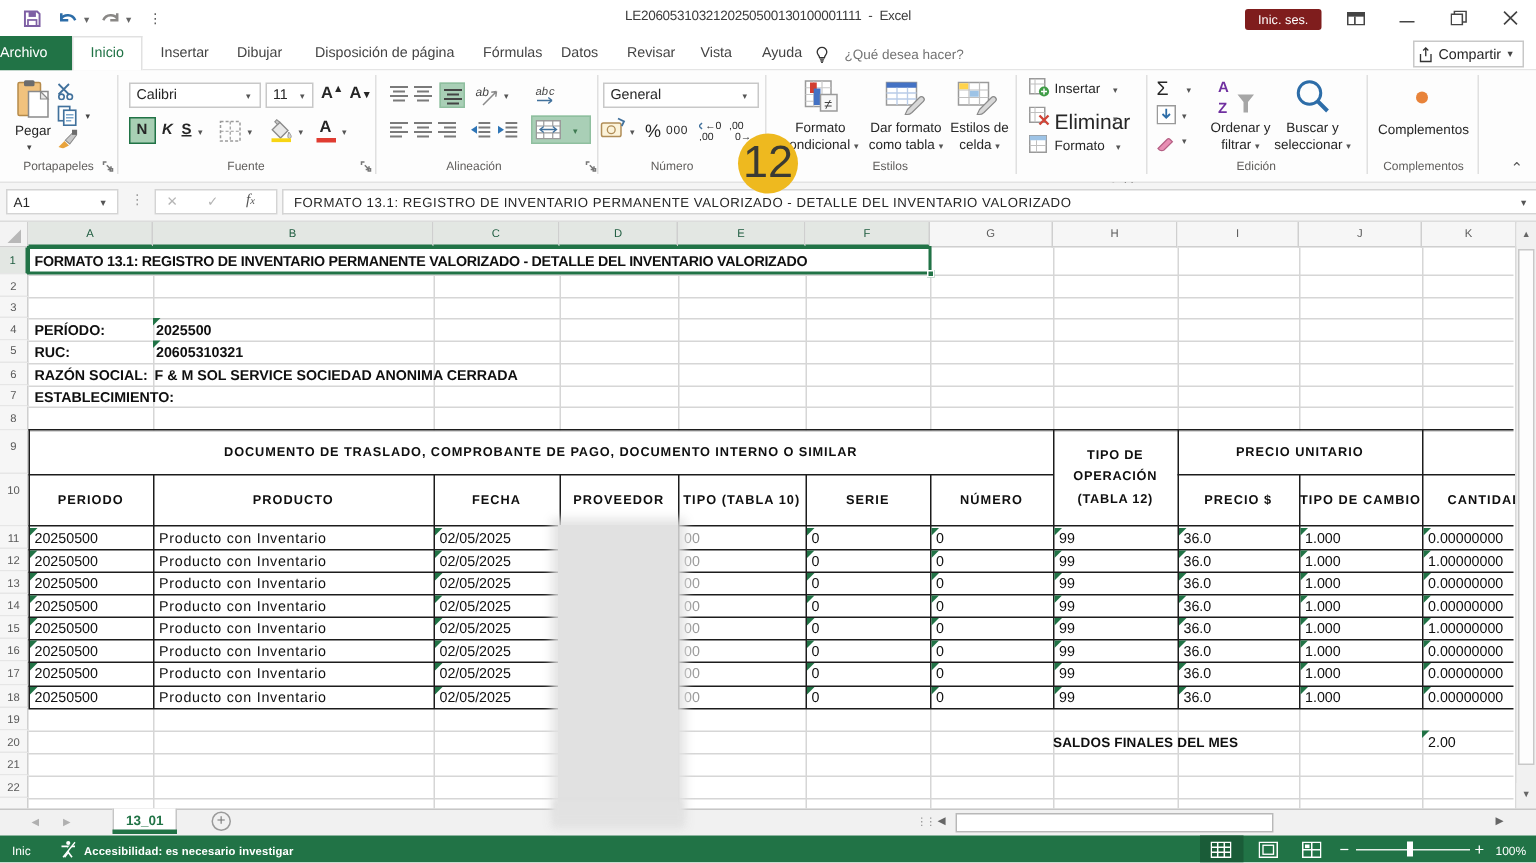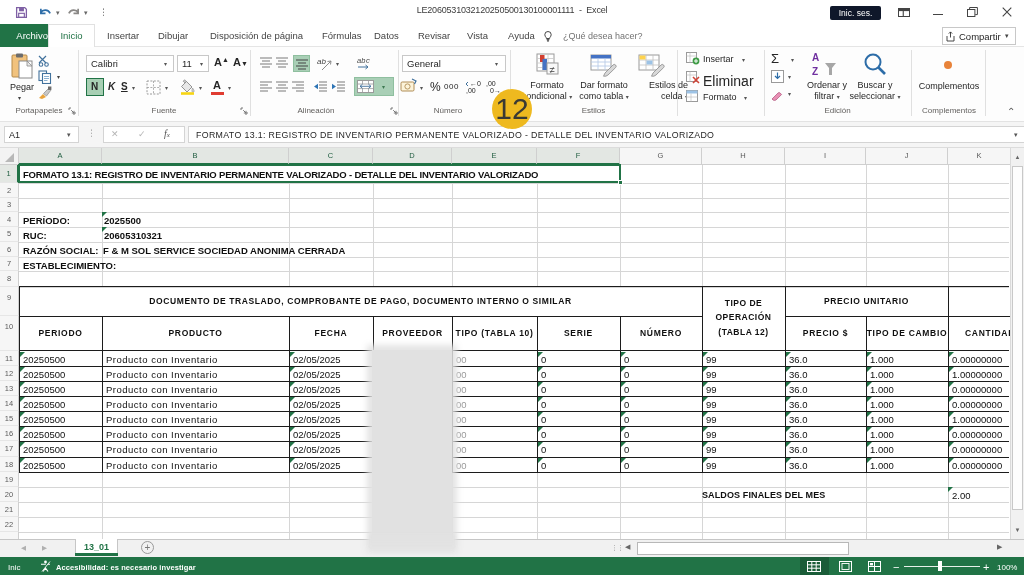--- a/index.html
+++ b/index.html
@@ -23,42 +23,42 @@
 <div class="a" style="left:56px;top:9px;color:#666;font-size:7px;">▾</div>
 
 <svg class="a" style="left:66px;top:6px" width="15" height="13" viewBox="0 0 16 14">
     <path d="M13 3 L13 8 L8 8 M13 7 C11 3.5, 5 3.5, 3 8" fill="none" stroke="#8a8886" stroke-width="1.8"></path>
   </svg>
 <div class="a" style="left:84px;top:9px;color:#666;font-size:7px;">▾</div>
 <div class="a" style="left:99px;top:7px;color:#555;font-size:9px;">⋮</div>
 
 <div class="a" style="left:0;top:5px;width:1024px;text-align:center;font-size:9px;letter-spacing:-0.2px;color:#3b3b3b;">LE2060531032120250500130100001111&nbsp;&nbsp;-&nbsp;&nbsp;Excel</div>
 
-<div class="a" style="left:830px;top:6px;width:51px;height:14px;background:#0f172a;border-radius:2px;color:#fff;font-size:8.5px;text-align:center;line-height:14px;">Inic. ses.</div>
+<div class="a" style="left:830px;top:6px;width:51px;height:14px;background:#7f1d1d;border-radius:2px;color:#fff;font-size:8.5px;text-align:center;line-height:14px;">Inic. ses.</div>
 
 <svg class="a" style="left:898px;top:8px" width="12" height="9" viewBox="0 0 12 9">
     <rect x="0.5" y="0.5" width="11" height="8" fill="none" stroke="#444" stroke-width="1"></rect>
     <rect x="0.5" y="0.5" width="11" height="2.6" fill="#444"></rect>
     <rect x="4.7" y="3" width="1.1" height="5.5" fill="#444"></rect>
   </svg>
 
 <div class="a" style="left:933px;top:3px;width:10px;height:12px;border-bottom:1px solid #444;"></div>
 
 <svg class="a" style="left:967px;top:7px" width="11" height="10" viewBox="0 0 11 10">
     <rect x="0.5" y="2.5" width="7.4" height="7" fill="#fff" stroke="#444" stroke-width="1"></rect>
     <path d="M2.6 2.4 L2.6 0.5 L10.4 0.5 L10.4 7.6 L8.2 7.6" fill="none" stroke="#444" stroke-width="1"></path>
   </svg>
 
 <svg class="a" style="left:1002px;top:7px" width="10" height="10" viewBox="0 0 10 10">
     <path d="M0.7 0.7 L9.3 9.3 M9.3 0.7 L0.7 9.3" stroke="#444" stroke-width="1.1"></path>
   </svg>
 
 <div class="a" style="left:0;top:24px;width:1024px;height:23px;background:#ffffff;"></div>
 <div class="a" style="left:0;top:46px;width:1024px;height:1px;background:#e5e5e5;"></div>
-<div class="a" style="left:0;top:24px;width:48px;height:23px;background:#217346;color:#fff;font-size:9.5px;text-align:right;line-height:23px;">Archivo</div>
+<div class="a" style="left:0;top:24px;width:48px;height:23px;background:#217346;color:#fff;font-size:9.5px;text-align:left;line-height:23px;">Archivo</div>
 <div class="a" style="left:48px;top:24px;width:47px;height:23px;background:#fff;border:1px solid #e1e1e1;border-bottom:none;color:#217346;font-size:9.5px;text-align:center;line-height:22px;">Inicio</div>
 <div class="a" id="tabs" style="left:95px;top:24px;height:23px;color:#444;font-size:9.5px;line-height:23px;white-space:nowrap;">
 <span style="position:absolute;white-space:nowrap;left:12px;">Insertar</span>
 <span style="position:absolute;white-space:nowrap;left:63px;">Dibujar</span>
 <span style="position:absolute;white-space:nowrap;left:115px;">Disposición de página</span>
 <span style="position:absolute;white-space:nowrap;left:227px;">Fórmulas</span>
 <span style="position:absolute;white-space:nowrap;left:279px;">Datos</span>
 <span style="position:absolute;white-space:nowrap;left:323px;">Revisar</span>
 <span style="position:absolute;white-space:nowrap;left:372px;">Vista</span>
 <span style="position:absolute;white-space:nowrap;left:413px;">Ayuda</span>
@@ -252,21 +252,21 @@
       <path d="M15 20 L23 12 a1.8 1.8 0 0 1 2.6 2.6 L18 22 a5 5 0 0 1-4.5 1.2z" fill="#d8d8d8" stroke="#8a8a8a" stroke-width="0.8"></path>
     </svg>
 <div class="a" style="left:565px;top:80px;width:78px;text-align:center;font-size:9px;color:#262626;line-height:10.5px;">Dar formato<br>como tabla&nbsp;<span style="font-size:6px;color:#555;">▾</span></div>
 <svg class="a" style="left:638px;top:53px" width="28" height="24" viewBox="0 0 28 24">
       <rect x="1" y="2" width="20" height="15" fill="#fff" stroke="#9a9a9a" stroke-width="1"></rect>
       <path d="M1 7h20M1 12h20M8 2v15M15 2v15" stroke="#c0c0c0" stroke-width="0.8"></path>
       <rect x="1.5" y="2.5" width="6" height="4" fill="#ffd34d"></rect>
       <rect x="8.5" y="7.5" width="6" height="4" fill="#9dc3e6"></rect>
       <path d="M15 20 L23 12 a1.8 1.8 0 0 1 2.6 2.6 L18 22 a5 5 0 0 1-4.5 1.2z" fill="#d8d8d8" stroke="#8a8a8a" stroke-width="0.8"></path>
     </svg>
-<div class="a" style="left:618px;top:80px;width:70px;text-align:right;font-size:9px;color:#262626;line-height:10.5px;">Estilos de<br>celda&nbsp;<span style="font-size:6px;color:#555;">▾</span></div>
+<div class="a" style="left:618px;top:80px;width:70px;text-align:center;font-size:9px;color:#262626;line-height:10.5px;">Estilos de<br>celda&nbsp;<span style="font-size:6px;color:#555;">▾</span></div>
 
 <svg class="a" style="left:686px;top:52px" width="14" height="13" viewBox="0 0 14 13">
       <rect x="0.5" y="0.5" width="10" height="10" fill="#fff" stroke="#9a9a9a"></rect>
       <path d="M0.5 4h10M4 0.5v10" stroke="#c0c0c0" stroke-width="0.7"></path>
       <circle cx="10" cy="9" r="3.4" fill="#3f9c46"></circle>
       <path d="M10 7 v4 M8 9 h4" stroke="#fff" stroke-width="1"></path>
     </svg>
 <div class="a" style="left:703px;top:54px;font-size:9px;color:#262626;">Insertar</div>
 <div class="a" style="left:742px;top:56px;color:#555;font-size:6px;">▾</div>
 <svg class="a" style="left:686px;top:71px" width="14" height="13" viewBox="0 0 14 13">

